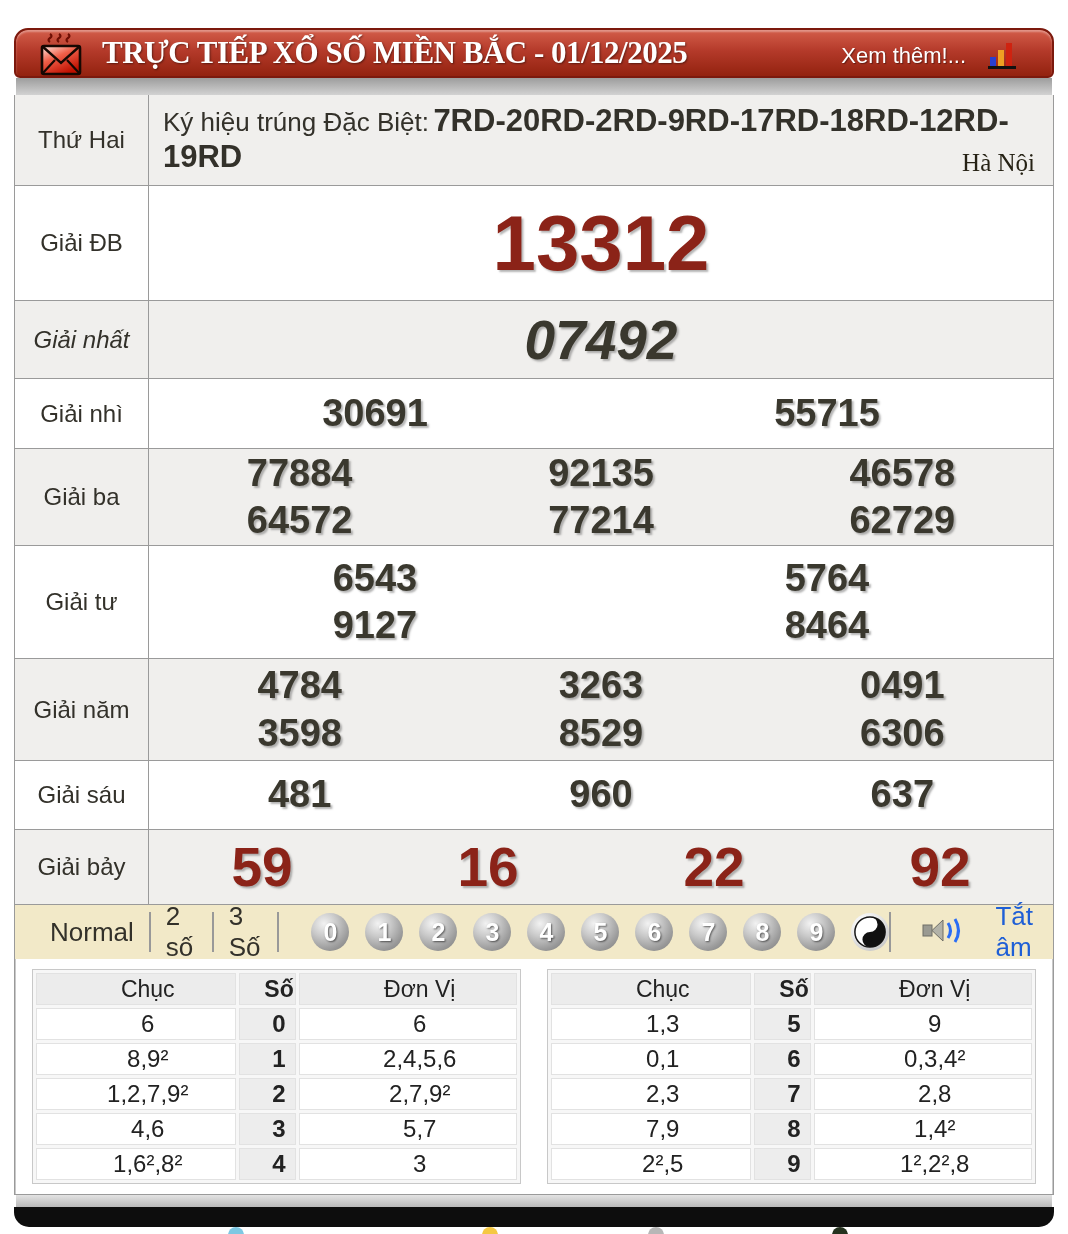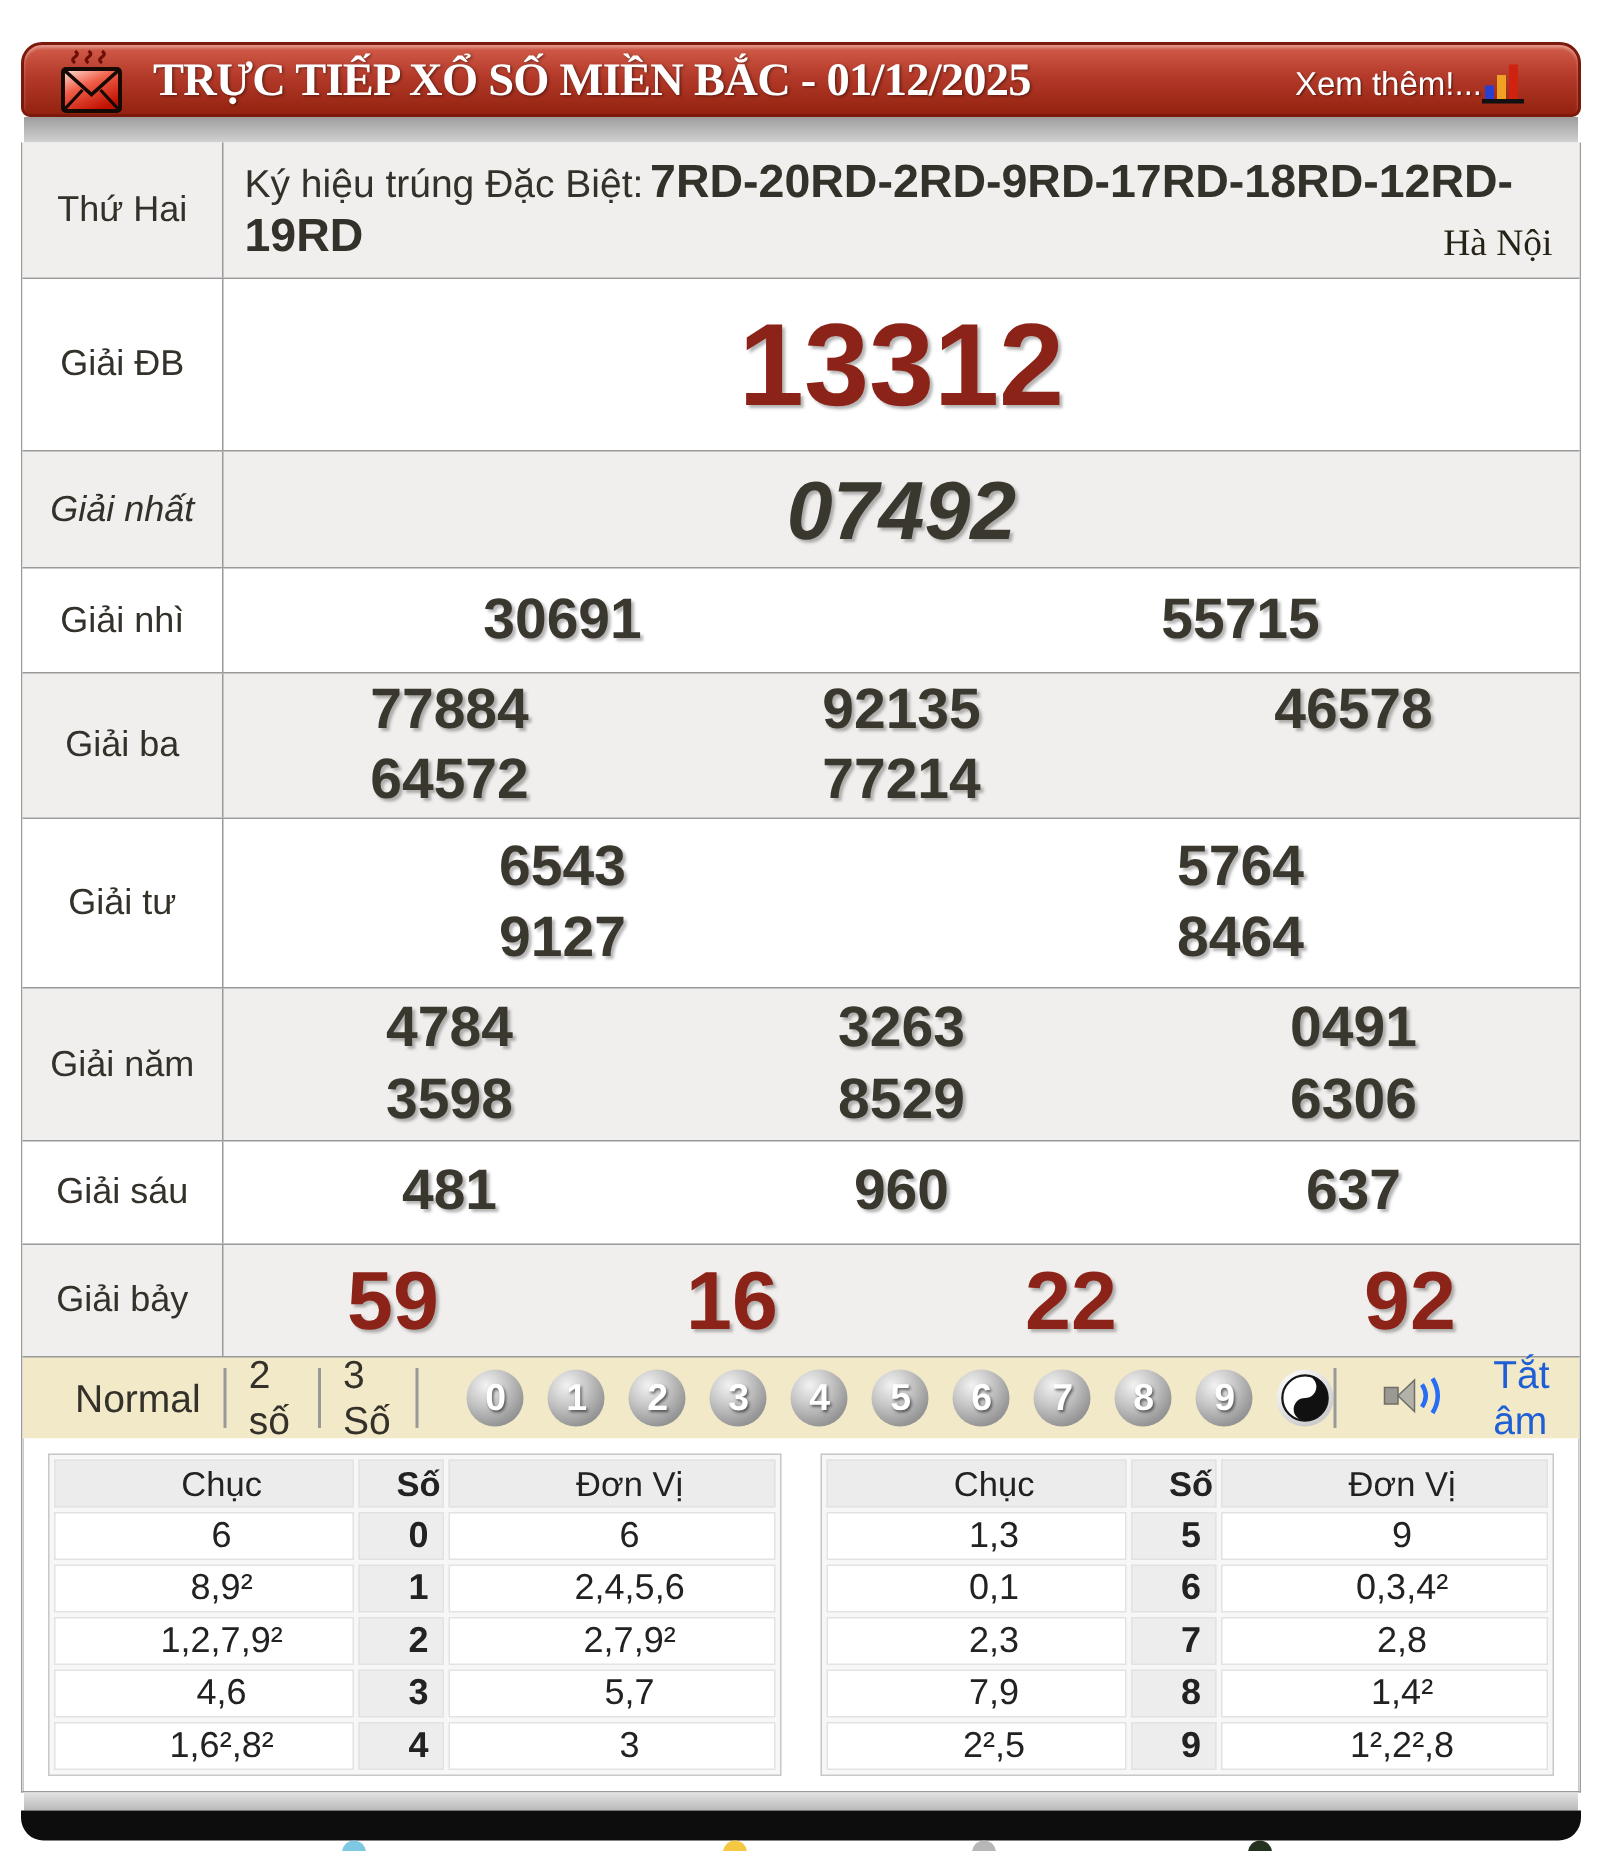--- a/index.html
+++ b/index.html
@@ -10,21 +10,21 @@
 
   
   .hdr { height:50px; border-radius:14px 14px 6px 6px;
          background:linear-gradient(180deg,#d35d4a 0%,#b43a2a 45%,#93220f 100%);
          border:2px solid #7c190d; position:relative;
          display:flex; align-items:center;
          box-shadow:inset 0 2px 2px rgba(255,255,255,.35); }
   .hdr-title { font-family:"Liberation Serif", serif; font-weight:bold;
                font-size:31px; color:#fff; letter-spacing:-0.5px;
                margin-left:86px; text-shadow:1px 1px 2px rgba(0,0,0,.45); }
-  .hdr-more { position:absolute; right:64px; top:13px; color:#fff; font-size:22px;
+  .hdr-more { position:absolute; right:86px; top:13px; color:#fff; font-size:22px;
               cursor:pointer; text-shadow:1px 1px 1px rgba(0,0,0,.4); }
   .env { position:absolute; left:22px; top:2px; }
   .chart-ic { position:absolute; right:34px; top:9px; cursor:pointer; }
 
   .strip-top { height:17px; background:linear-gradient(180deg,#9d9d9d,#d2d2d2);
                margin:0 2px; }
 
   
   .tbl { border-left:1px solid #9a9a9a; border-right:1px solid #9a9a9a;
          border-bottom:1px solid #9a9a9a; color:#3a382e; }
@@ -168,20 +168,21 @@
     </div>
 
     <div class="row gray r-ba">
       <div class="lbl">Giải ba</div>
       <div class="vals cols-3 num-md">
         <span>77884</span>
         <span>92135</span>
         <span>46578</span>
         <span>64572</span>
         <span>77214</span>
+        <span>62729</span>
       </div>
     </div>
 
     <div class="row white r-tu">
       <div class="lbl">Giải tư</div>
       <div class="vals cols-2 num-md">
         <span>6543</span>
         <span>5764</span>
         <span>9127</span>
         <span>8464</span>

